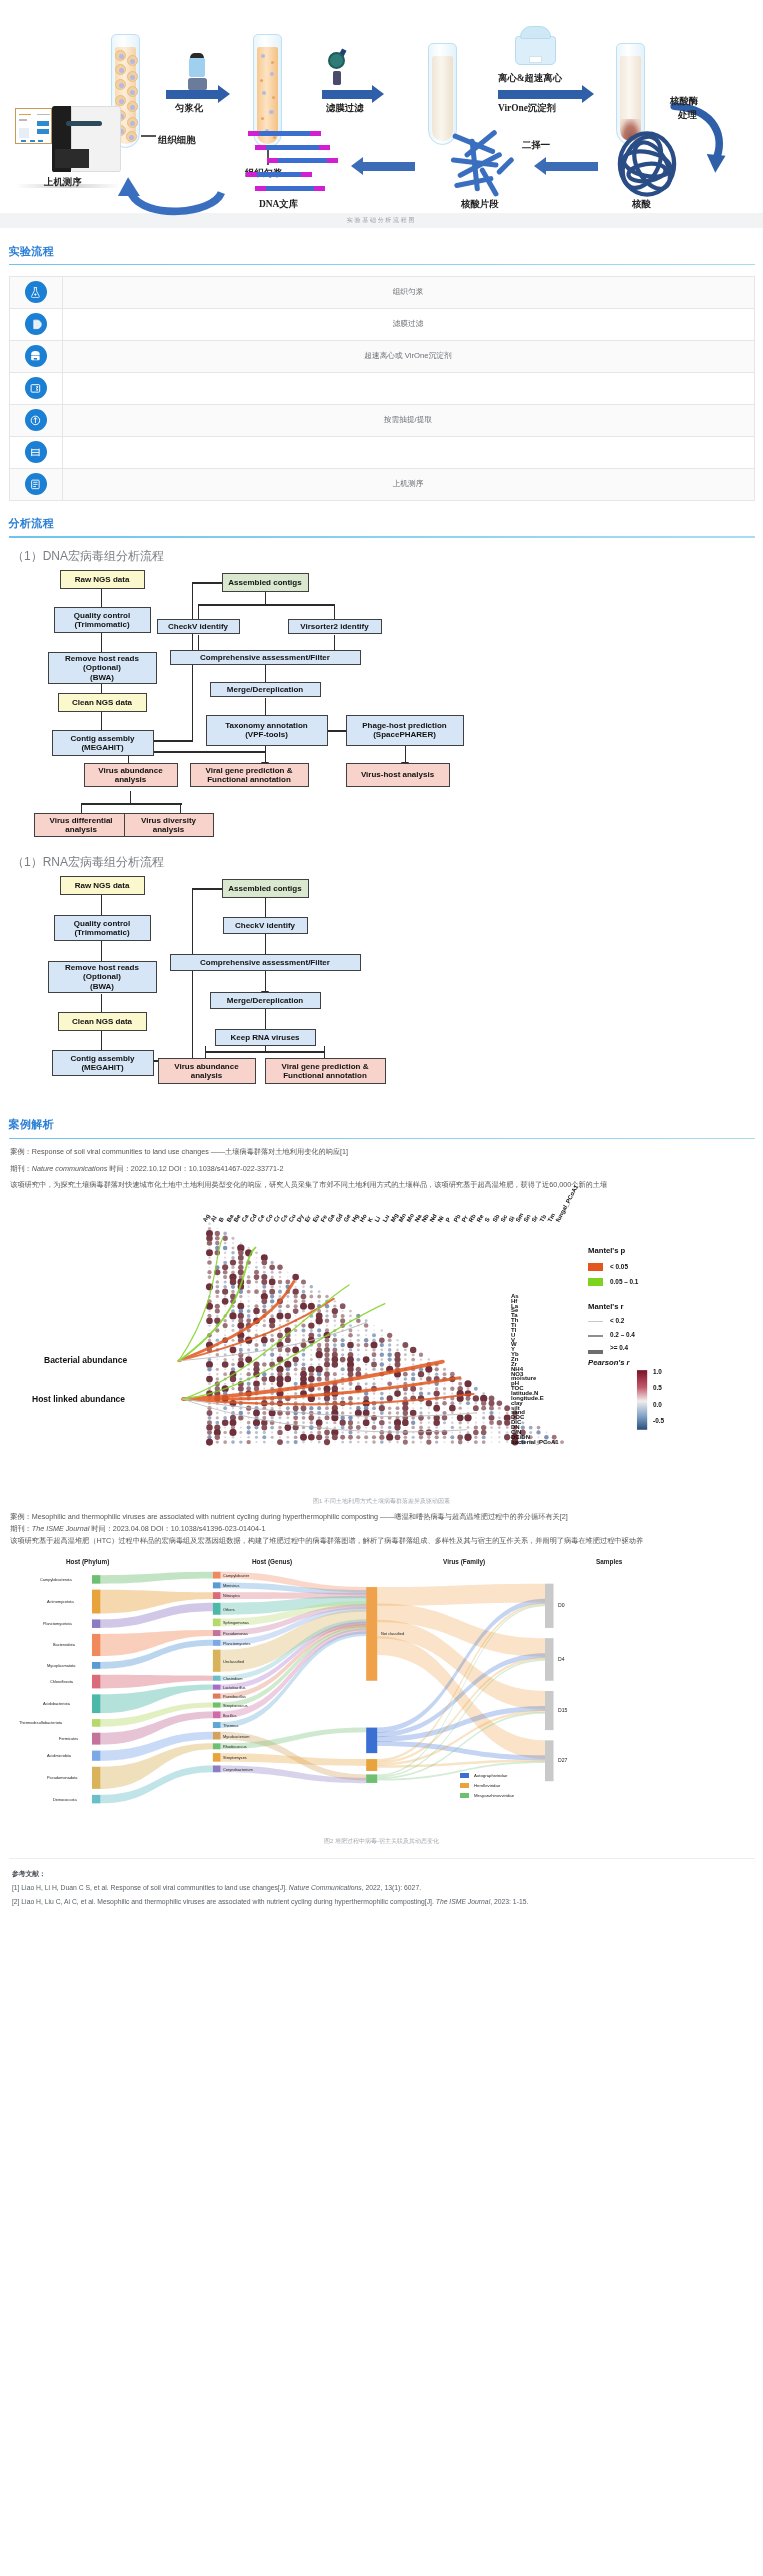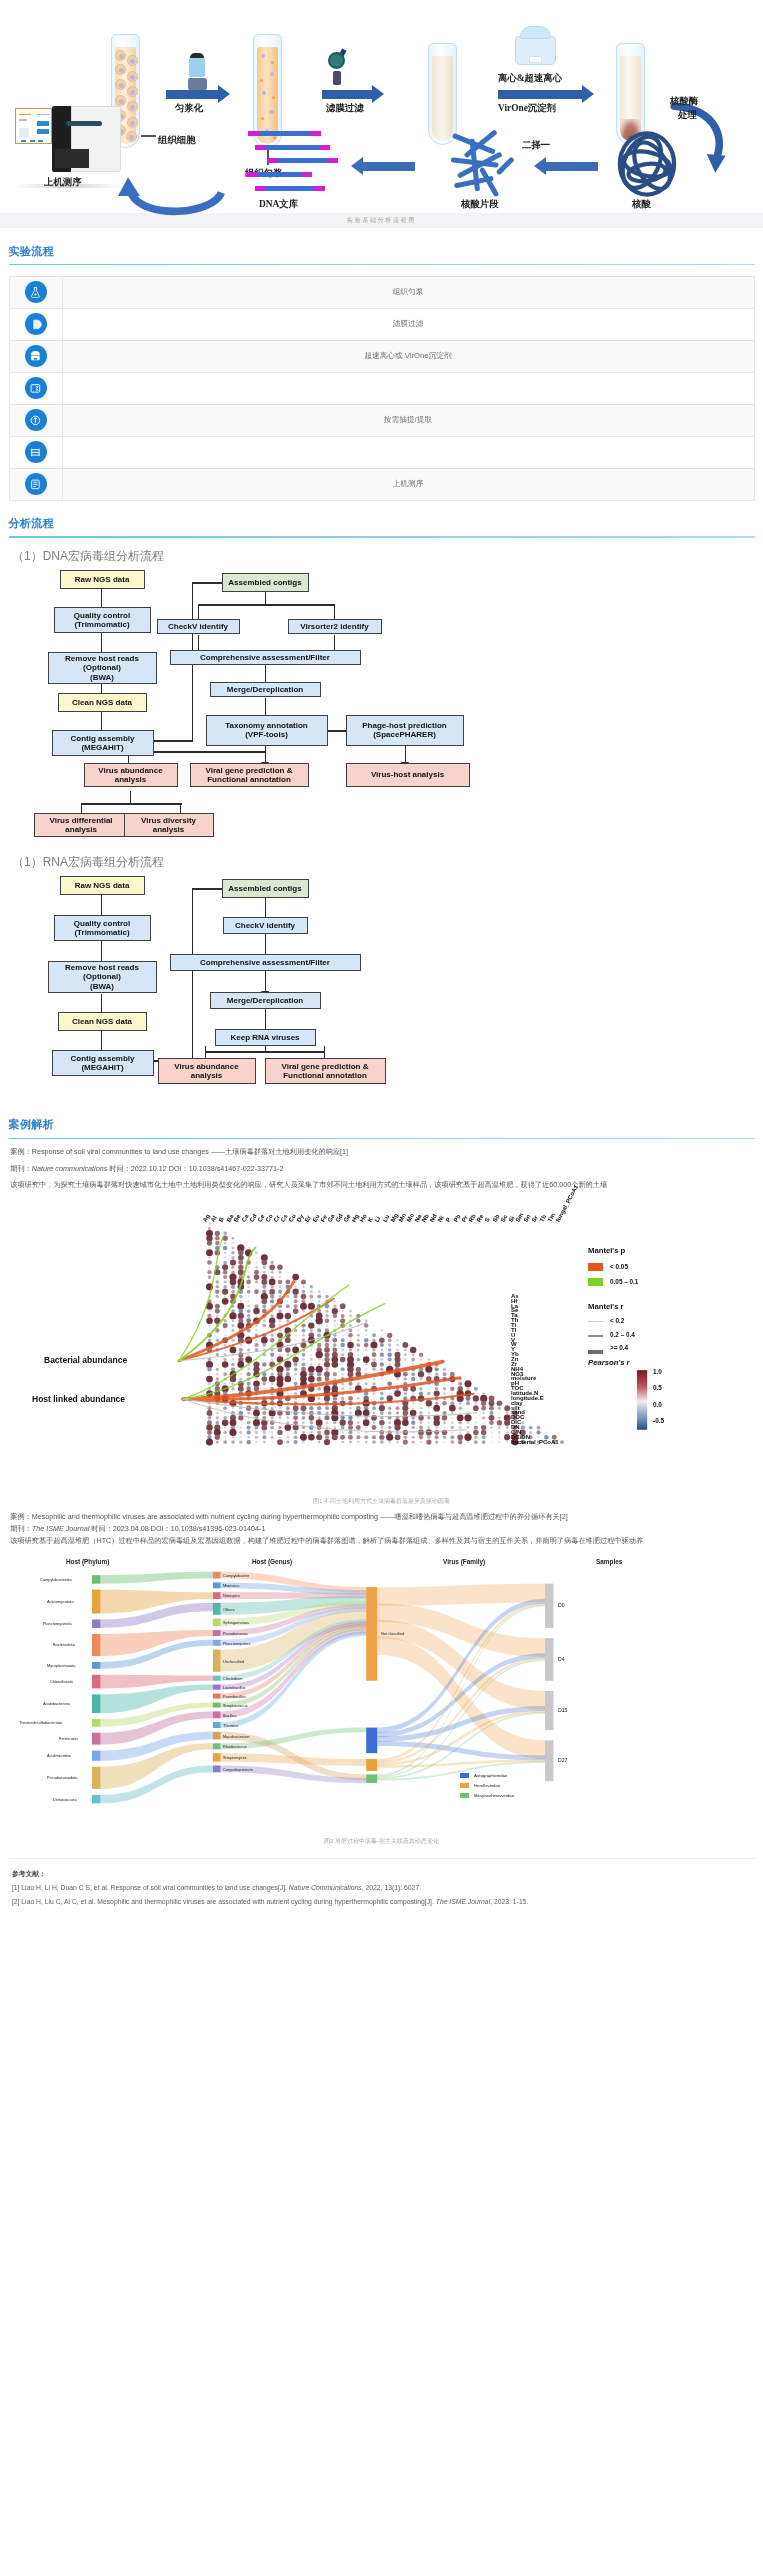--- a/index.html
+++ b/index.html
@@ -479,21 +479,21 @@
     <div class="fbox c-blue" style="left:201px;top:112px;width:111px;height:15.3px;">Merge/Dereplication</div>
     <div class="fbox c-blue" style="left:197px;top:145px;width:122px;height:31px;white-space:pre-line;">Taxonomy annotation
 (VPF-tools)</div>
     <div class="fbox c-blue" style="left:337px;top:145px;width:118px;height:31px;white-space:pre-line;">Phage-host prediction
 (SpacePHARER)</div>
 
     <div class="fbox c-pink" style="left:75px;top:193px;width:94px;height:24px;white-space:pre-line;">Virus abundance
 analysis</div>
     <div class="fbox c-pink" style="left:181px;top:193px;width:119px;height:24px;white-space:pre-line;">Viral gene prediction &amp;
 Functional annotation</div>
-    <div class="fbox c-pink" style="left:337px;top:193px;width:124px;height:24px;">Virus-host analysis</div>
+    <div class="fbox c-pink" style="left:337px;top:193px;width:104px;height:24px;">Virus-host analysis</div>
   </div>
 
   <div class="flow" style="height:44px;">
     <div class="line" style="left:121px;top:0px;width:1.7px;height:12px;"></div>
     <div class="line" style="left:72px;top:12px;width:101px;height:1.7px;"></div>
     <div class="line ar-d" style="left:72px;top:12px;width:1.7px;height:10.2px;"></div>
     <div class="line ar-d" style="left:171px;top:12px;width:1.7px;height:10.2px;"></div>
     <div class="fbox c-pink" style="left:25.6px;top:22px;width:94px;height:24px;white-space:pre-line;">Virus differential
 analysis</div>
     <div class="fbox c-pink" style="left:115px;top:22px;width:90px;height:24px;white-space:pre-line;">Virus diversity

